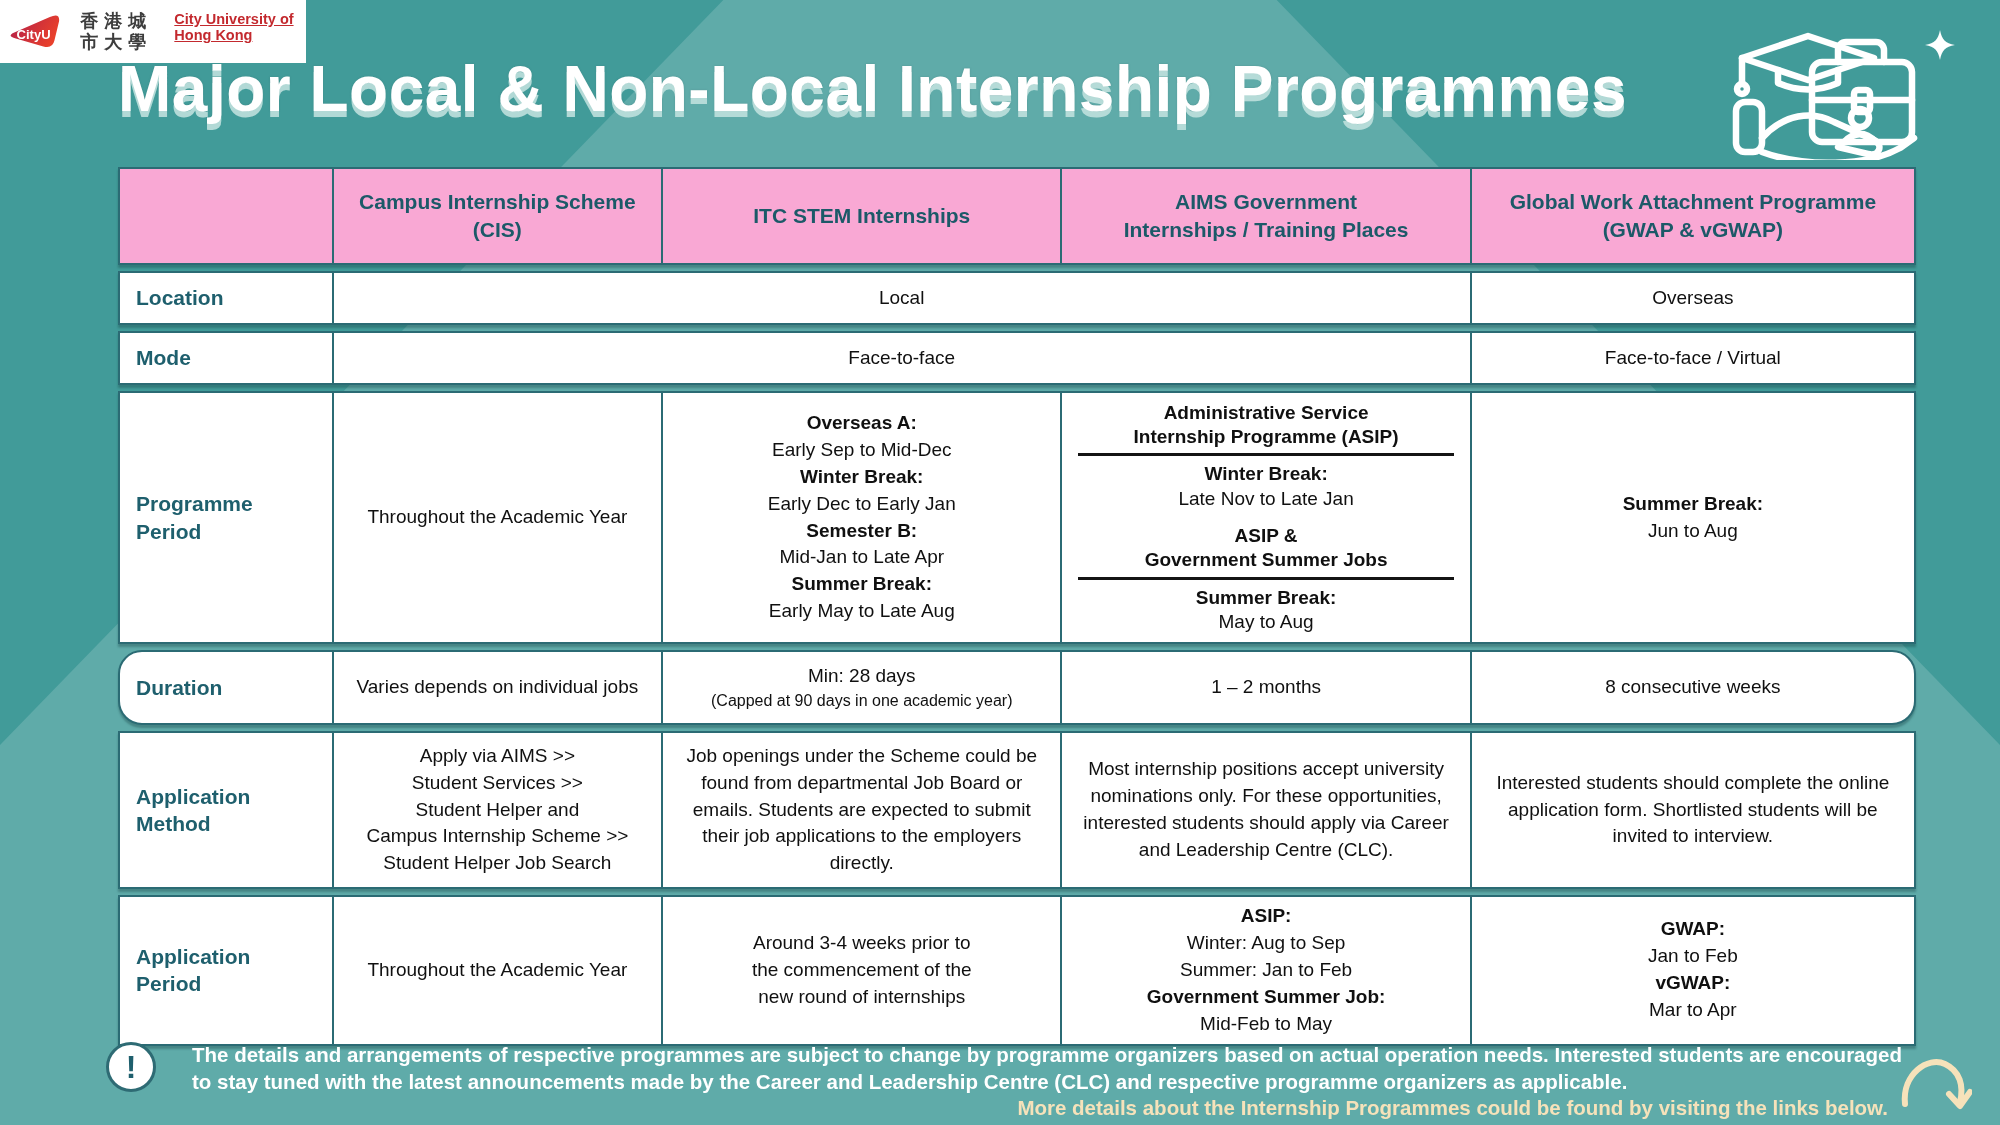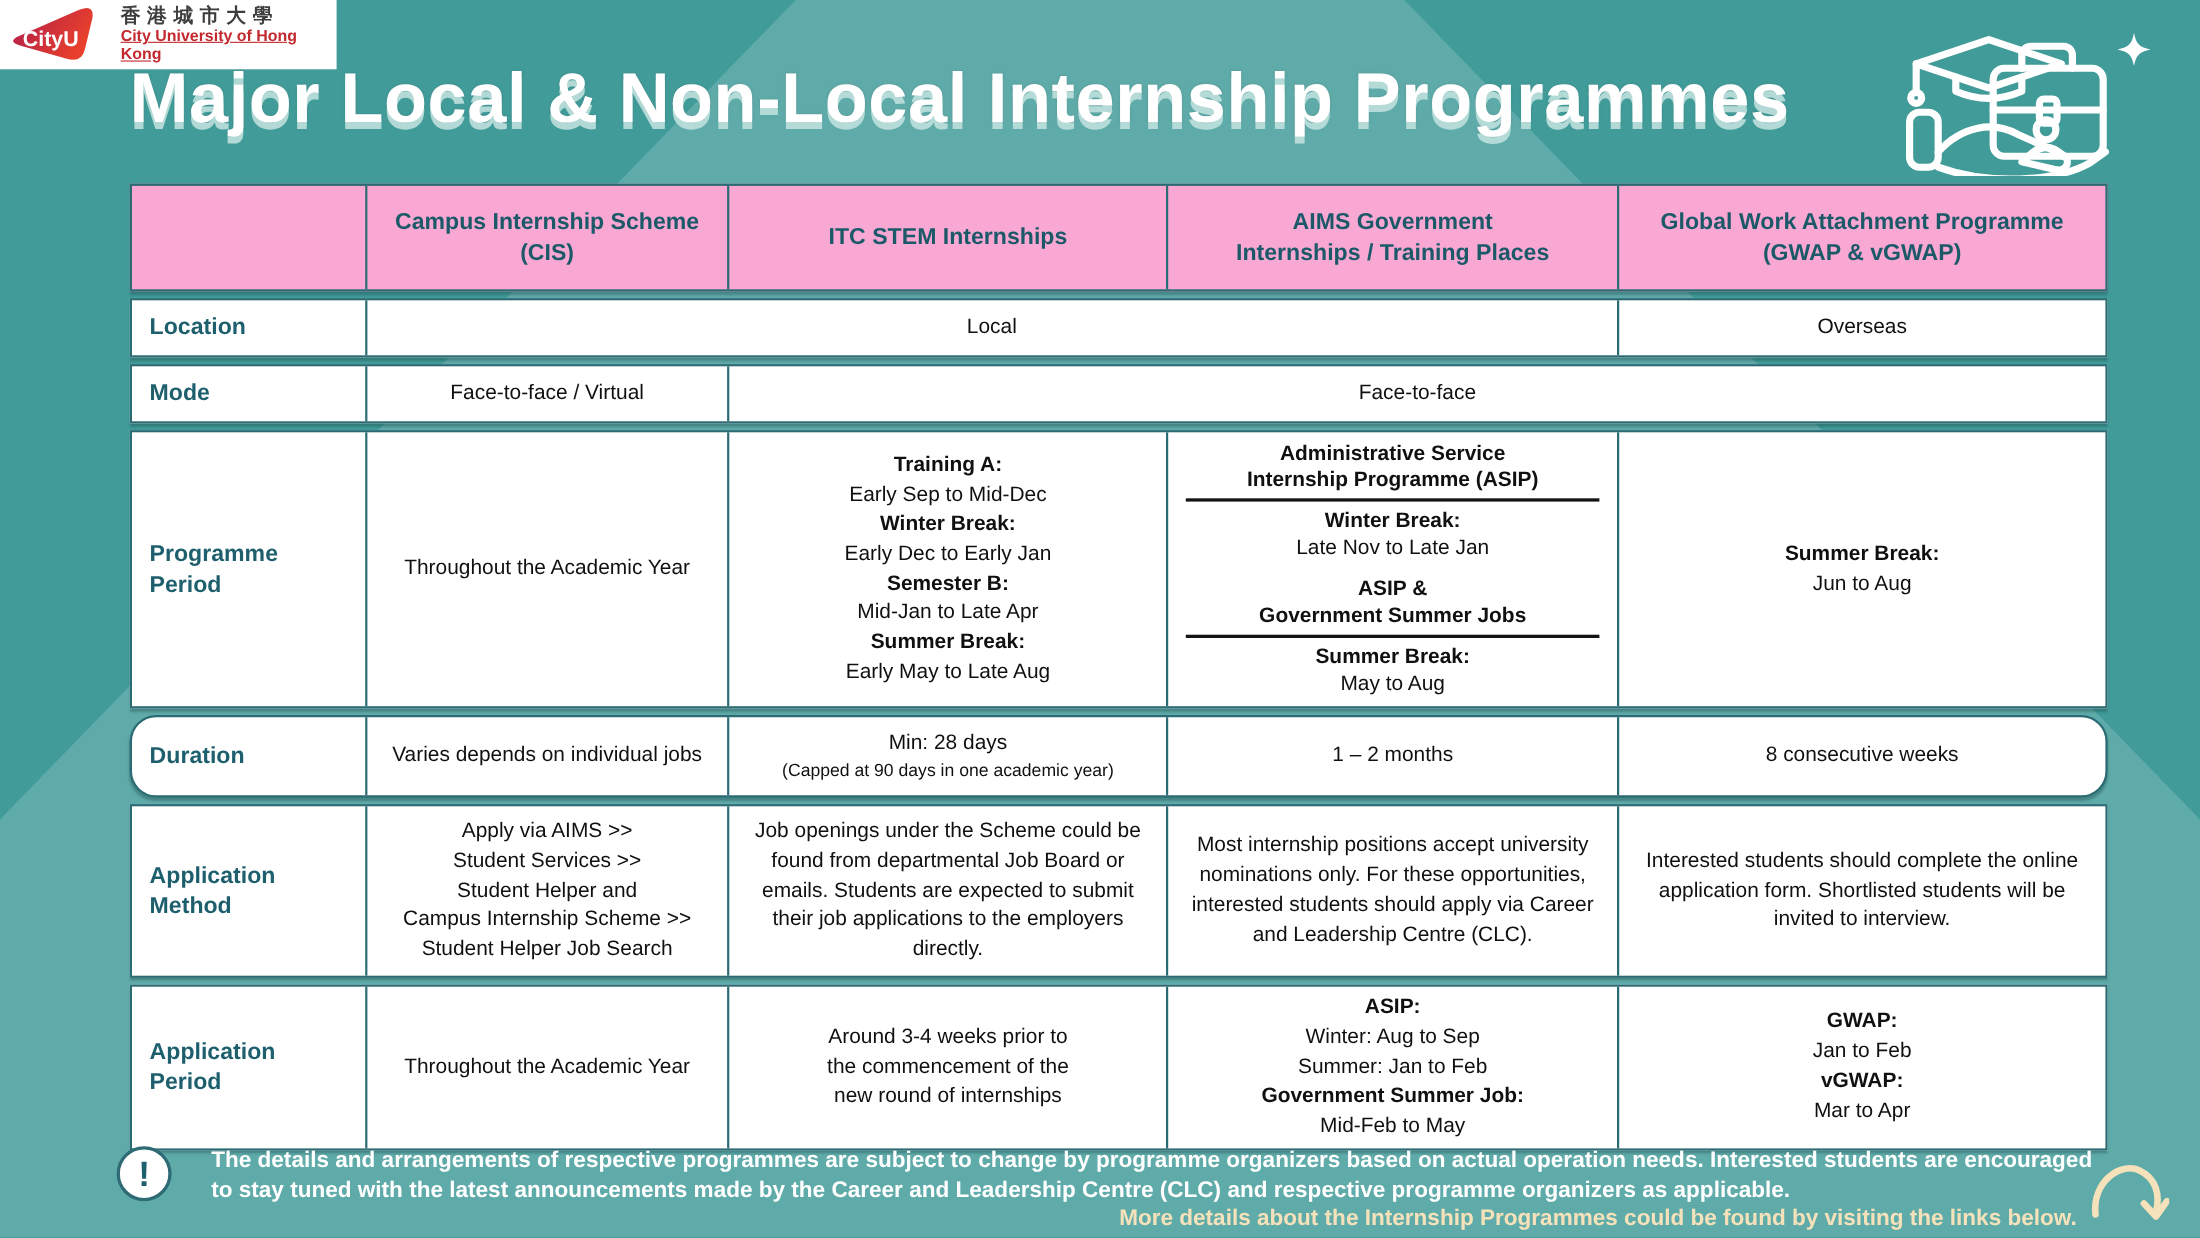--- a/index.html
+++ b/index.html
@@ -7,21 +7,21 @@
     width:2000px;height:1125px;position:relative;overflow:hidden;
     background:#419B99;
     font-family:"Liberation Sans",sans-serif;
   }
   #bg-overlay{position:absolute;left:0;top:0;width:2000px;height:1125px;pointer-events:none;}
   
   #logo-box{
     position:absolute;left:0;top:0;width:306px;height:63px;background:#ffffff;
     display:flex;align-items:center;gap:12px;padding-left:8px;box-sizing:border-box;
   }
-  .logo-names{display:flex;flex-direction:column;line-height:1.15;}
+  .logo-names{display:flex;line-height:1.15;}
   .logo-zh{font-size:18px;letter-spacing:6px;color:#3d3d3d;font-weight:bold;}
   .logo-en{font-size:14.5px;color:#c3292e;font-weight:bold;text-decoration:underline;}
   
   #page-title{
     position:absolute;left:118px;top:52px;margin:0;
     font-size:64px;font-weight:bold;color:#ffffff;white-space:nowrap;letter-spacing:0.5px;
     text-shadow:0 6px 0 rgba(191,224,221,0.9), 0 0 2px rgba(70,105,105,0.35);
   }
   
   #table{position:absolute;left:118px;top:167px;width:1798px;display:flex;flex-direction:column;gap:6px;}
@@ -141,36 +141,36 @@
         <div class="">Local</div>
       </div>
       <div class="tcell">
         <div class="">Overseas</div>
       </div>
     </div>
     <div class="trow" style="min-height: 54px;">
       <div class="tcell label-cell">
         <div class="label">Mode</div>
       </div>
-      <div class="tcell">
-        <div class="">Face-to-face / Virtual</div>
-      </div>
       <div class="tcell" style="grid-column: span 3;">
         <div class="">Face-to-face</div>
       </div>
+      <div class="tcell">
+        <div class="">Face-to-face / Virtual</div>
+      </div>
     </div>
     <div class="trow" style="min-height: 253px;">
       <div class="tcell label-cell">
         <div class="label">Programme Period</div>
       </div>
       <div class="tcell">
         <div class="">Throughout the Academic Year</div>
       </div>
       <div class="tcell">
-        <div class="bold">Training A:</div>
+        <div class="bold">Overseas A:</div>
         <div class="">Early Sep to Mid-Dec</div>
         <div class="bold">Winter Break:</div>
         <div class="">Early Dec to Early Jan</div>
         <div class="bold">Semester B:</div>
         <div class="">Mid-Jan to Late Apr</div>
         <div class="bold">Summer Break:</div>
         <div class="">Early May to Late Aug</div>
       </div>
       <div class="tcell tight">
         <div class="bold">Administrative Service</div>

